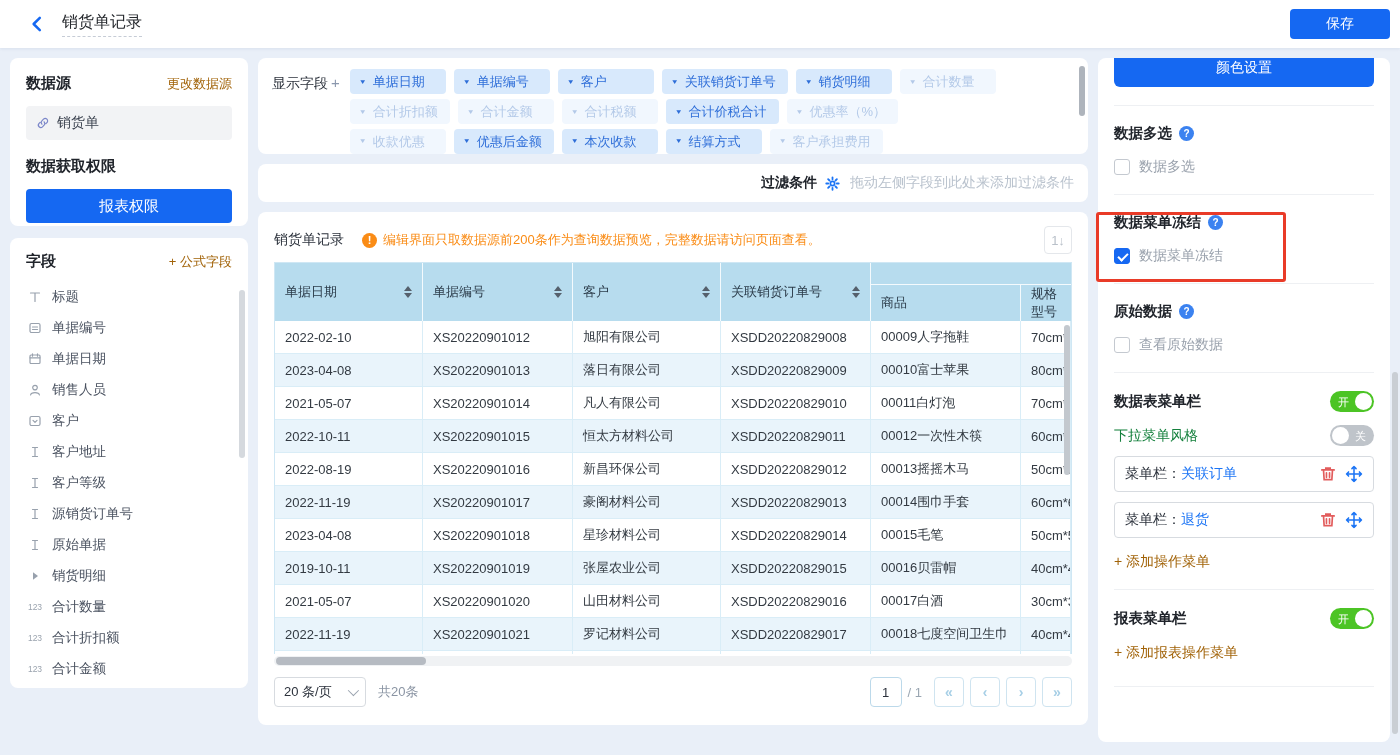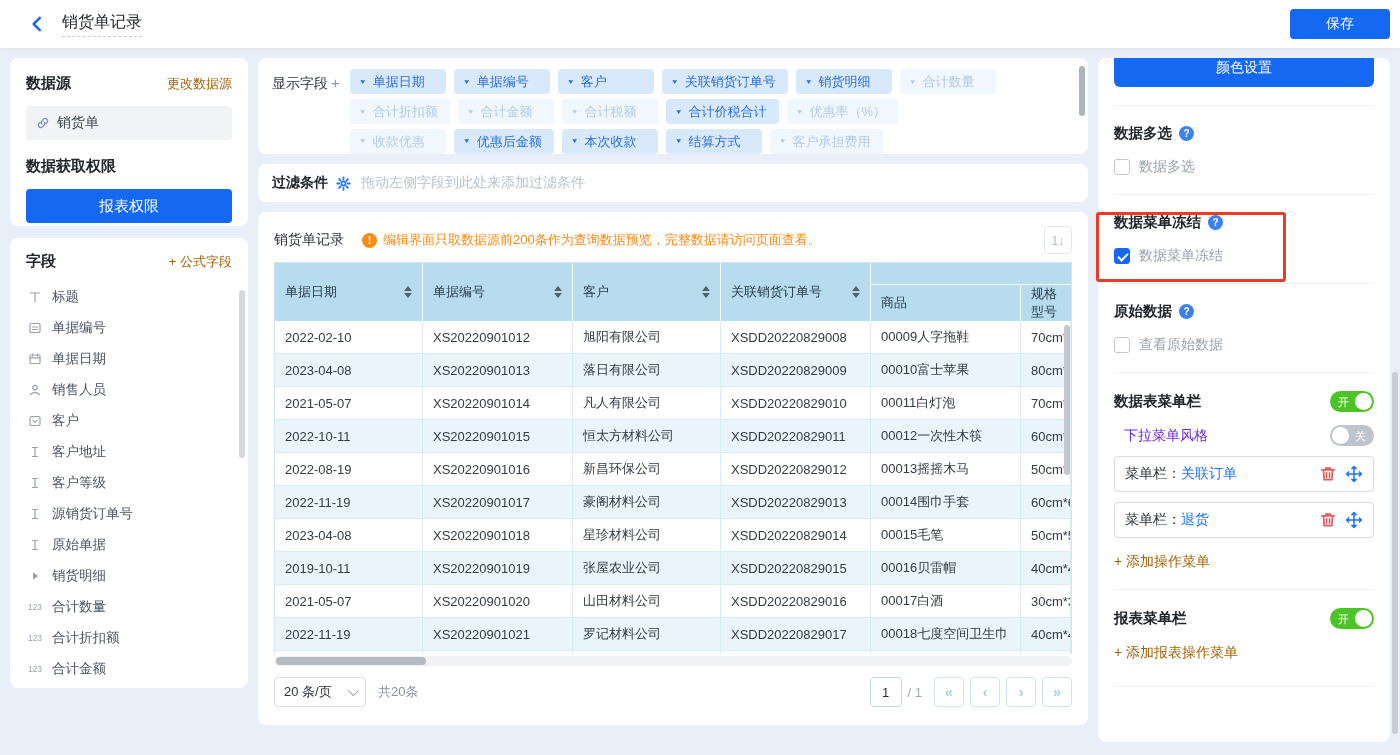--- a/index.html
+++ b/index.html
@@ -48,21 +48,21 @@
   .chip { height:25px; min-width:96px; border-radius:4px; display:flex; align-items:center;
           padding:0 12px 0 9px; font-size:13px; gap:6px; cursor:pointer; white-space:nowrap; }
   .chip .caret { font-size:8px; transform:scale(1,.8); }
   .chip.on  { background:#d8e9fc; color:#2e6ed8; }
   .chip.on .caret { color:#2e6ed8; }
   .chip.off { background:#f1f7fe; color:#b3c9e8; }
   .chip.off .caret { color:#b3c9e8; }
   .chips-thumb { right:3px; top:8px; width:6px; height:50px; background:#aeb4bc; }
 
   
-  .card-filter { left:258px; top:164px; width:830px; height:38px; padding:8px 14px; display:flex; align-items:center; gap:8px; }
+  .card-filter { left:258px; top:164px; width:830px; height:38px; padding:8px 14px; display:flex; align-items:center; gap:8px;justify-content:flex-end; }
   .filter-label { font-size:14px; font-weight:bold; color:#20242b; }
   .gear { width:15px; height:15px; display:flex; cursor:pointer; }
   .filter-ph { color:#b9c2cd; font-size:14px; margin-left:2px; }
 
   
   .card-table { left:258px; top:212px; width:830px; height:513px; padding:12px 16px; }
   .table-top { display:flex; align-items:center; height:32px; }
   .tbl-title { font-size:14px; color:#2c323c; margin-right:18px; }
   .warn { display:flex; align-items:center; gap:6px; color:#fa8c16; font-size:13px; flex:1; }
   .warn-ico { width:15px; height:15px; border-radius:50%; background:#fa8c16; color:#fff; font-size:11px;
@@ -115,21 +115,21 @@
   .sec-head { display:flex; align-items:center; gap:7px; font-weight:bold; font-size:14.5px; color:#20242b; }
   .qicon { width:15px; height:15px; border-radius:50%; background:#3b82f0; color:#fff; font-size:10px;
            font-weight:bold; display:flex; align-items:center; justify-content:center; cursor:pointer; }
   .check-row { display:flex; align-items:center; gap:9px; margin-top:15px; cursor:pointer; }
   .cb { width:16px; height:16px; border:1px solid #c4c9d0; border-radius:3px; background:#fff; position:relative; flex:none; }
   .cb.checked { background:#1668f2; border-color:#1668f2; }
   .cb.checked::after { content:""; position:absolute; left:5px; top:1.5px; width:4px; height:8px;
            border:solid #fff; border-width:0 2px 2px 0; transform:rotate(45deg); }
   .cb-label { font-size:14px; color:#9aa2ad; }
   .sec-row { display:flex; align-items:center; justify-content:space-between; }
-  .sub-label { font-size:14px; color:#6d28d9;margin-left:10px; }
+  .sub-label { font-size:14px; color:#15803d; }
   .toggle { width:44px; height:21px; border-radius:11px; position:relative; display:flex; align-items:center; cursor:pointer; }
   .toggle.on  { background:#4cc425; }
   .toggle.off { background:#bfc4ca; }
   .toggle .t-label { font-style:normal; color:#fff; font-size:11px; position:absolute; top:4px; }
   .toggle.on .t-label { left:8px; } .toggle.off .t-label { right:8px; }
   .knob { position:absolute; width:17px; height:17px; border-radius:50%; background:#fff; top:2px; }
   .toggle.on .knob { right:2px; } .toggle.off .knob { left:2px; }
   .menu-item { border:1px solid #d7dbe0; border-radius:4px; height:36px; display:flex; align-items:center;
                padding:0 10px; margin-top:10px; font-size:14px; }
   .mi-prefix { color:#2c323c; } .mi-value { color:#1b74f5; flex:1; }

